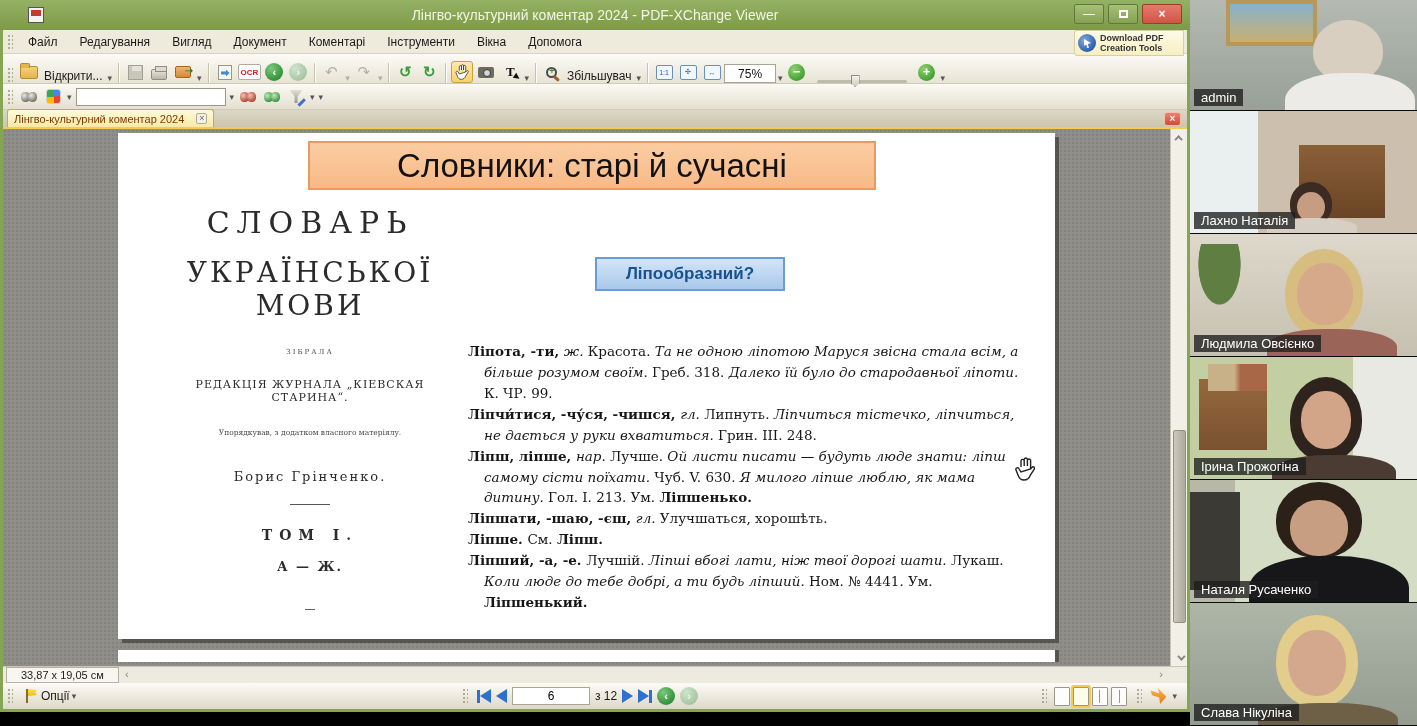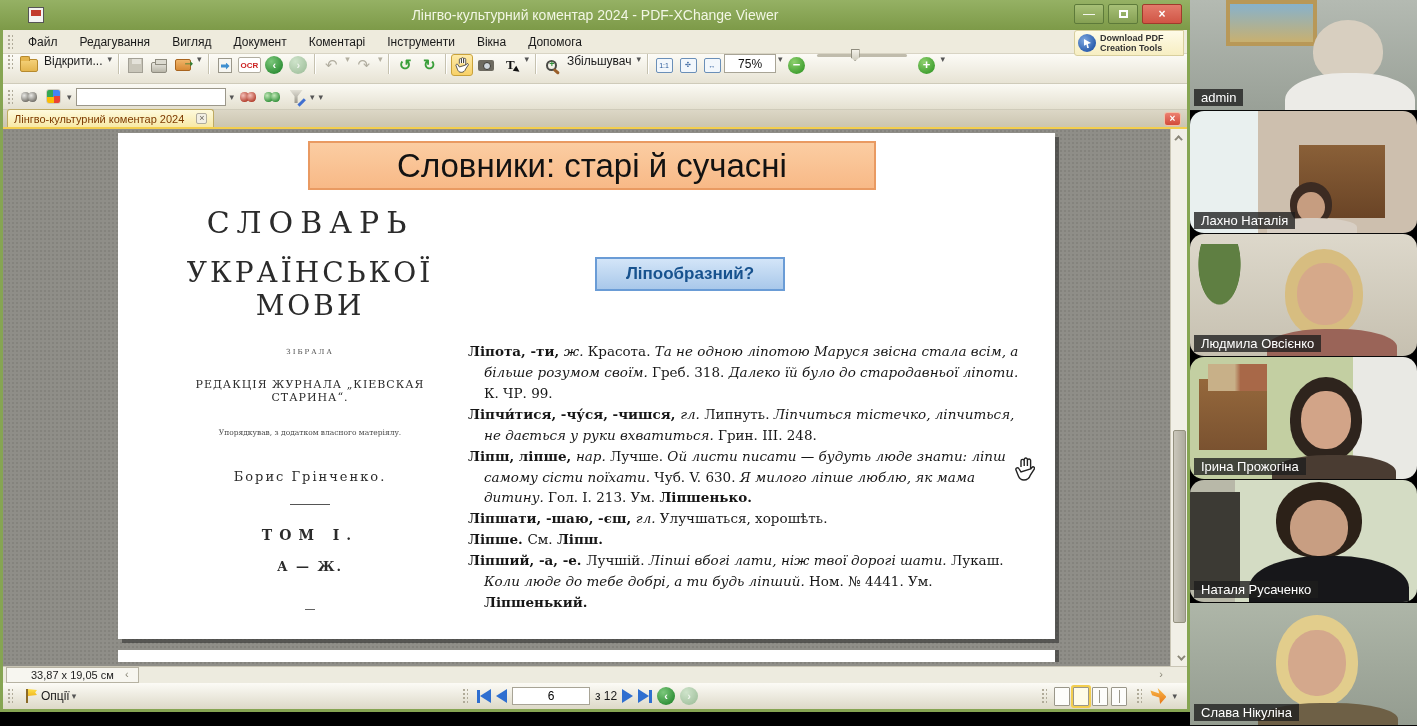--- a/index.html
+++ b/index.html
@@ -26,21 +26,21 @@
     border:1px solid #d8cf9e; border-radius:3px 0 0 3px; display:flex; align-items:center; gap:4px; padding:1px 3px; z-index:5; }
   .db-icon { width:18px; height:18px; border-radius:50%; background:radial-gradient(circle at 35% 35%, #7fa8e0, #2d5fae 70%); position:relative; flex:0 0 18px; }
   .db-icon::after { content:""; position:absolute; left:6px; top:5px; width:7px; height:9px; background:#fff;
     clip-path:polygon(0 0,100% 45%,55% 55%,70% 100%,45% 100%,35% 60%,0 75%); }
   .db-text { font-size:9px; line-height:10px; color:#333; font-weight:bold; }
 
   .menubar { height:24px; flex:0 0 24px; background:#eeebdd; display:flex; align-items:center; font-size:12px; color:#1a1a1a; border-bottom:1px solid #d8d4c4; }
   .menu-item { padding:3px 11px; }
   .grip { width:6px; height:16px; margin:0 4px; background-image:radial-gradient(circle,#b0ab99 1px,transparent 1.3px); background-size:4px 4px; }
 
-  .toolbar { height:30px; flex:0 0 30px; background:linear-gradient(#fcfbf6,#e7e3d4); display:flex; align-items:flex-start; border-bottom:1px solid #cfcbba; }
+  .toolbar { height:30px; flex:0 0 30px; background:linear-gradient(#fcfbf6,#e7e3d4); display:flex; align-items:flex-end; border-bottom:1px solid #cfcbba; }
   .toolbar2 { height:26px; flex:0 0 26px; background:linear-gradient(#fbfaf4,#e4e0d0); display:flex; align-items:center; border-bottom:1px solid #cfcbba; }
   .sep { width:1px; height:20px; background:#c6c2b0; margin:0 4px; box-shadow:1px 0 0 #fff; }
   .tbi { height:22px; min-width:22px; display:flex; align-items:center; justify-content:center; border-radius:3px; margin:0 1px; position:relative; font-size:13px; }
   .caret { font-size:9px; color:#555; margin:0 2px; }
   .caret.dim { color:#b3afa0; }
   .tb-label { font-size:12px; color:#1a1a1a; margin:0 3px; }
 
   .ic-folder { width:18px; height:13px; background:linear-gradient(#f4d179,#e4b54e); border:1px solid #b68a2e; border-radius:2px; position:relative; }
   .ic-folder::before { content:""; position:absolute; left:-1px; top:-4px; width:8px; height:4px; background:#e4b54e; border:1px solid #b68a2e; border-bottom:none; border-radius:2px 2px 0 0; }
   .ic-floppy { width:15px; height:15px; background:#c9c6ba; border:1px solid #a3a095; position:relative; }
@@ -117,21 +117,21 @@
   .hand-cursor { position:absolute; left:1012px; top:328px; width:20px; height:24px; z-index:4; }
 
   .vscroll { position:absolute; right:0; top:0; bottom:0; width:17px; background:#f1efe6; border-left:1px solid #c9c5b5; }
   .vs-arrow { position:absolute; left:1px; width:15px; height:15px; display:flex; align-items:center; justify-content:center; }
   .vs-arrow span { width:6px; height:6px; border-left:2px solid #8a8778; border-top:2px solid #8a8778; }
   .vs-up { top:1px; } .vs-up span { transform:rotate(45deg) translateY(2px); }
   .vs-down { bottom:1px; } .vs-down span { transform:rotate(225deg) translateY(2px); }
   .vs-thumb { position:absolute; left:2px; width:13px; top:56%; height:36%; background:linear-gradient(90deg,#cac7bb,#aeab9e); border:1px solid #94917f; border-radius:2px; }
 
   .inforow { height:17px; flex:0 0 17px; background:#edebdf; border-top:1px solid #c9c5b5; position:relative; font-size:11px; color:#222; }
-  .pagesize-box { position:absolute; left:3px; top:0; height:16px; background:#f7f6f0; border:1px solid #b6b2a2; padding:0 24px; line-height:14px; }
+  .pagesize-box { position:absolute; left:3px; top:0; height:16px; background:#f7f6f0; border:1px solid #b6b2a2; padding:0 14px; line-height:14px; }
   .h-left { position:absolute; left:122px; top:1px; color:#8a8778; font-size:11px; }
   .h-right { position:absolute; right:24px; top:1px; color:#8a8778; font-size:11px; }
 
   .statusbar { height:26px; flex:0 0 26px; background:linear-gradient(#fcfbf6,#ddd9c8); display:flex; align-items:center; position:relative; font-size:12px; color:#1a1a1a; }
   .ic-flag { width:12px; height:14px; position:relative; margin:0 4px 0 8px; }
   .ic-flag::before { content:""; position:absolute; left:1px; top:0; width:2px; height:14px; background:#8a6a28; }
   .ic-flag::after { content:""; position:absolute; left:3px; top:0; width:9px; height:7px; background:linear-gradient(#ffe04a,#f0b820); clip-path:polygon(0 0,100% 15%,80% 50%,100% 85%,0 100%); }
   .pagenav { position:absolute; left:455px; display:flex; align-items:center; gap:5px; }
   .pn-ico { display:flex; align-items:center; }
   .tri { width:0; height:0; border-top:7px solid transparent; border-bottom:7px solid transparent; }
@@ -143,21 +143,21 @@
   .lay.active { box-shadow:0 0 0 2px #f3ce4e; background:#fffce8; }
   .lay.facing::after,.lay.grid::after { content:""; position:absolute; inset:2px; background:
     linear-gradient(90deg,#fdfdfb 45%,#9a978a 45%,#9a978a 55%,#fdfdfb 55%); }
   .lay.grid::before { content:""; position:absolute; left:2px; right:2px; top:48%; height:1px; background:#9a978a; }
   .ic-orange-arrow { width:16px; height:16px; background:linear-gradient(#f8b84a,#e87818); clip-path:polygon(0 15%,55% 35%,45% 0,100% 55%,60% 100%,55% 60%,10% 45%); }
   .sb-right { position:absolute; right:8px; display:flex; align-items:center; gap:4px; }
 
   
   .videos { position:absolute; left:1190px; top:0; width:227px; height:726px; display:flex; flex-direction:column; background:#000; }
   .tile { position:relative; overflow:hidden; border-bottom:1px solid #0a0a0a; }
-  .t1 { flex:0 0 111px; } .t2,.t3,.t4,.t5 { flex:0 0 123px;border-radius:14px; } .t6 { flex:1 1 auto; }
+  .t1 { flex:0 0 111px; } .t2,.t3,.t4,.t5 { flex:0 0 123px; } .t6 { flex:1 1 auto; }
   .vname { position:absolute; left:4px; bottom:4px; background:rgba(30,30,30,.78); color:#fff; font-size:13px; padding:1px 7px; white-space:nowrap; }
   .vbg { position:absolute; inset:0; }
   .prop { position:absolute; }
   .p-head { position:absolute; border-radius:50% 50% 46% 46%; }
   .p-torso { position:absolute; border-radius:45% 45% 0 0; }
 
   .t1 .vbg { background:linear-gradient(#b4bab2,#99a097); }
   .t1 .painting { left:16%; top:0; width:40%; height:42%; background:linear-gradient(#87b2cc,#c8b070); border:4px solid #b89858; }
   .t1 .p-head { left:54%; top:18%; width:70px; height:62px; background:#d8cfc0; }
   .t1 .p-torso { left:42%; top:66%; width:130px; height:60px; background:#ecebe7; }

